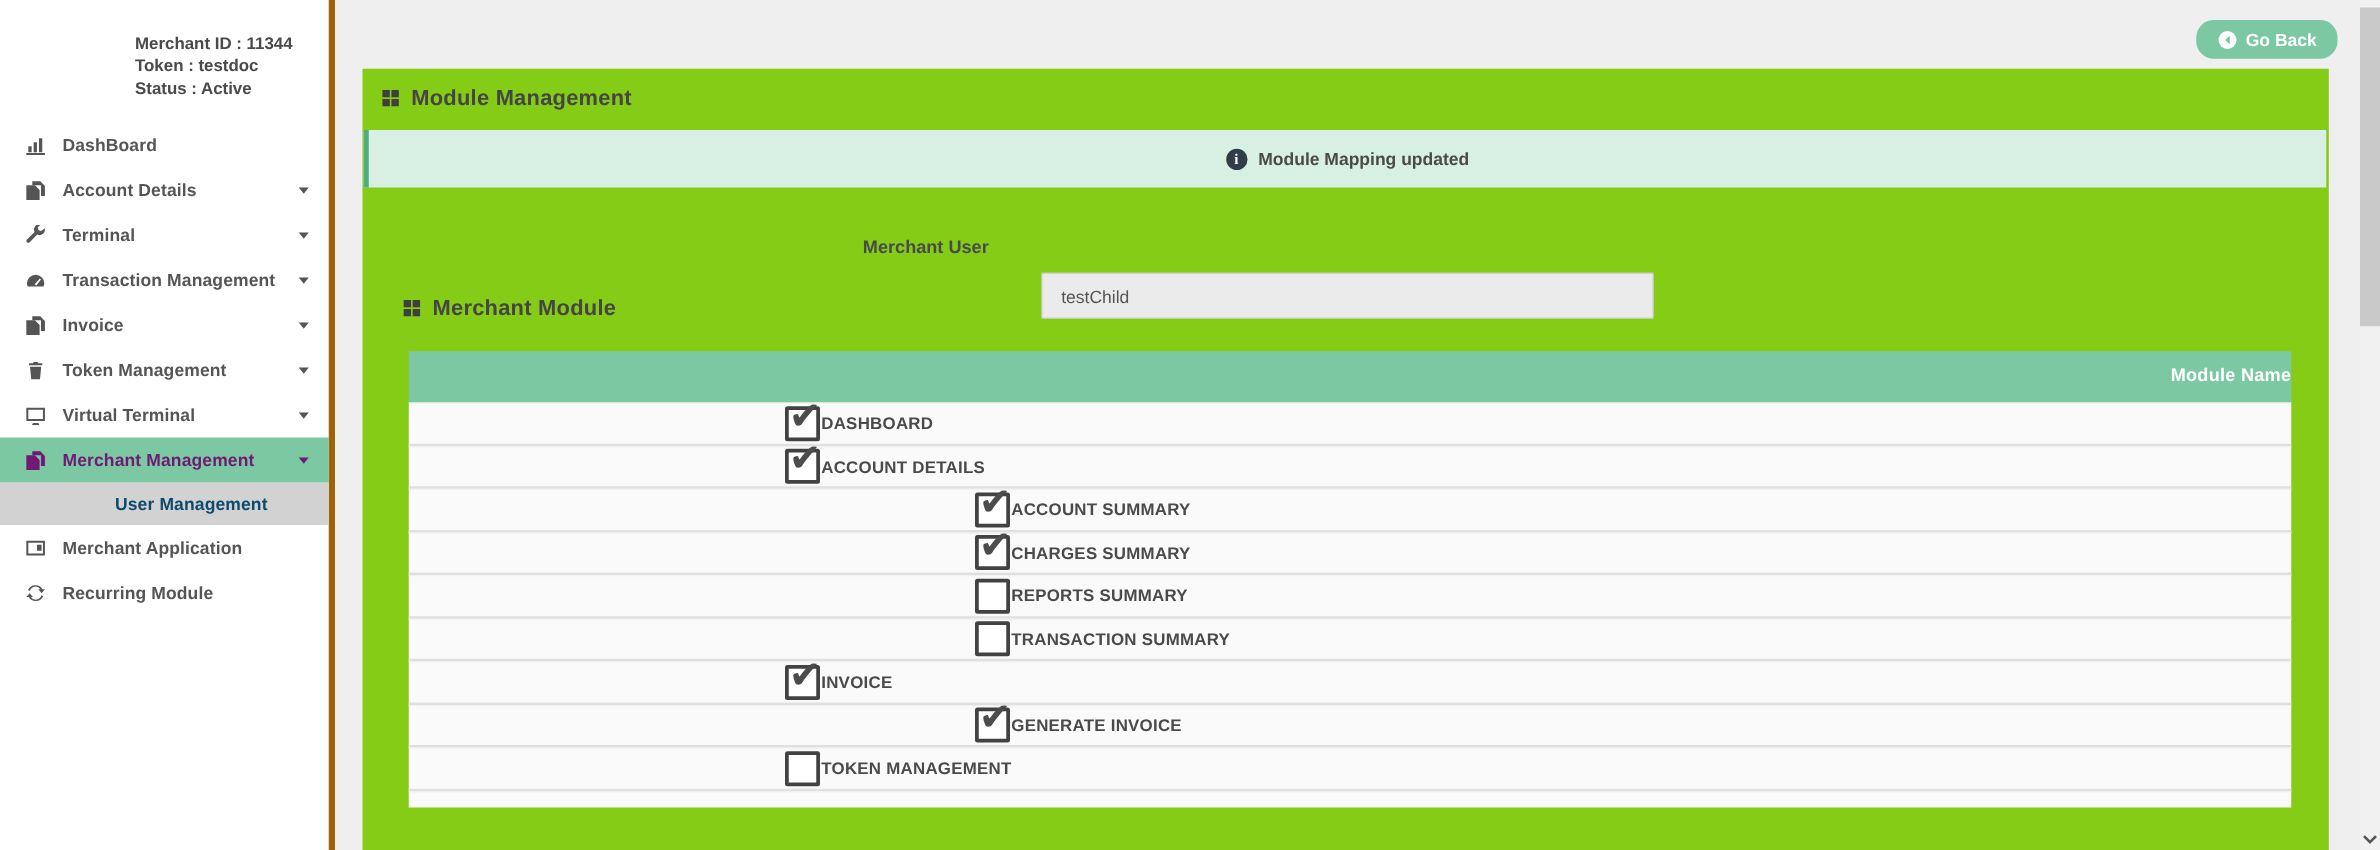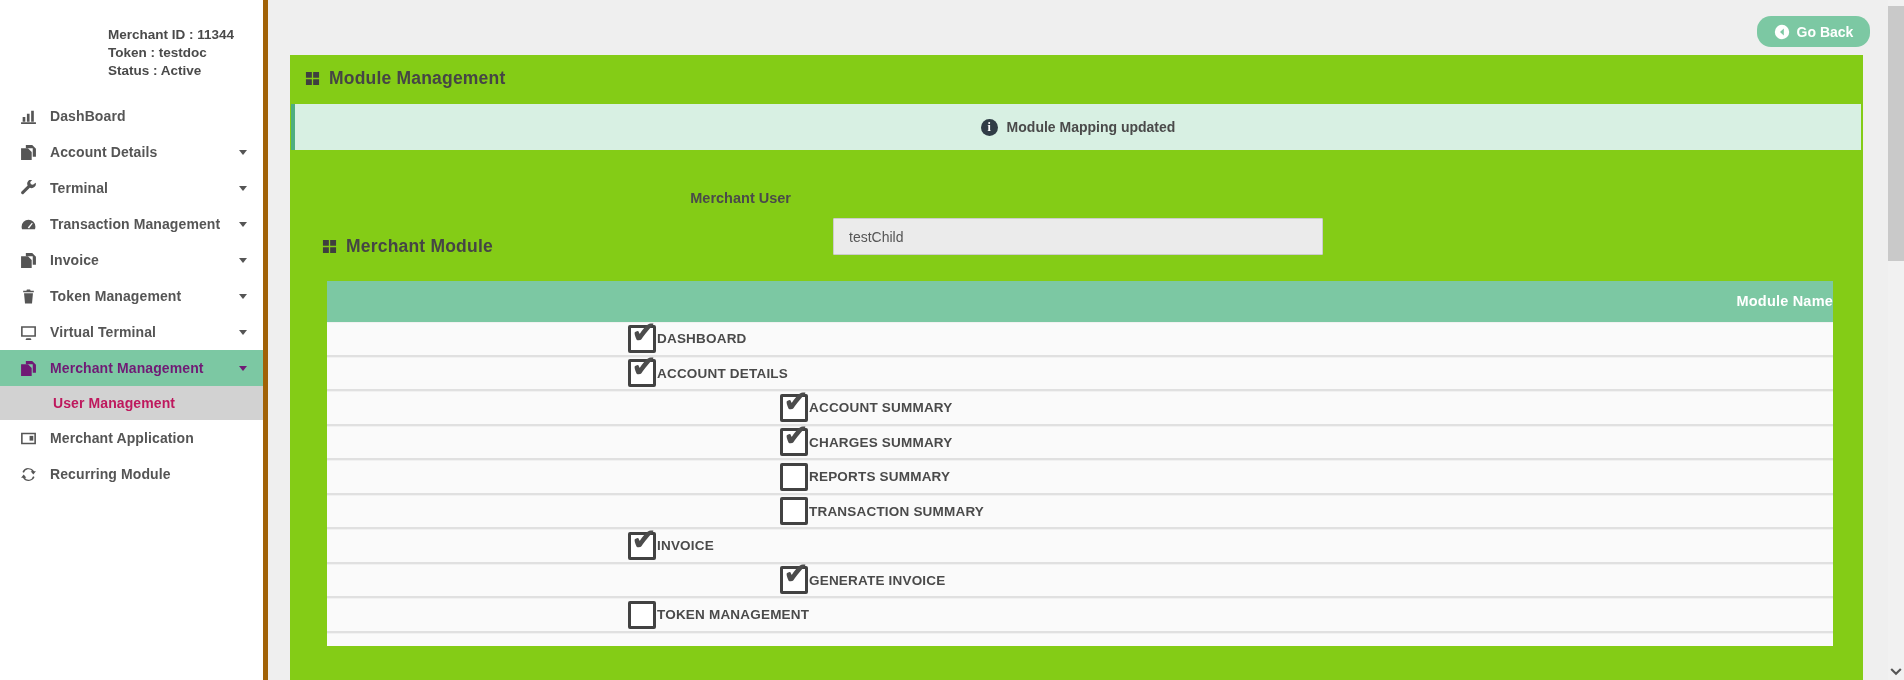--- a/index.html
+++ b/index.html
@@ -32,21 +32,21 @@
   .nav-label { margin-left:10px; letter-spacing:0.1px; }
   .caret {
     position:absolute; right:16px; top:16px;
     width:0; height:0;
     border-left:4.5px solid transparent; border-right:4.5px solid transparent;
     border-top:5px solid currentColor;
   }
   .nav-item.active { background:#7cc8a3; color:#701a75; }
   .nav-sub {
     height:34px; display:flex; align-items:center;
-    padding-left:43px; background:#d2d2d2; color:#be185d;
+    padding-left:82px; background:#d2d2d2; color:#0c4a6e;
     font-size:14px; font-weight:bold; cursor:pointer;
   }
   
   .go-back {
     position:absolute; left:1757px; top:16px; width:113px; height:31px;
     background:#7cc8a3; color:#fff; border:none; border-radius:14px;
     font-family:inherit; font-size:14px; font-weight:bold;
     display:flex; align-items:center; justify-content:center; gap:7px;
     cursor:pointer;
   }

